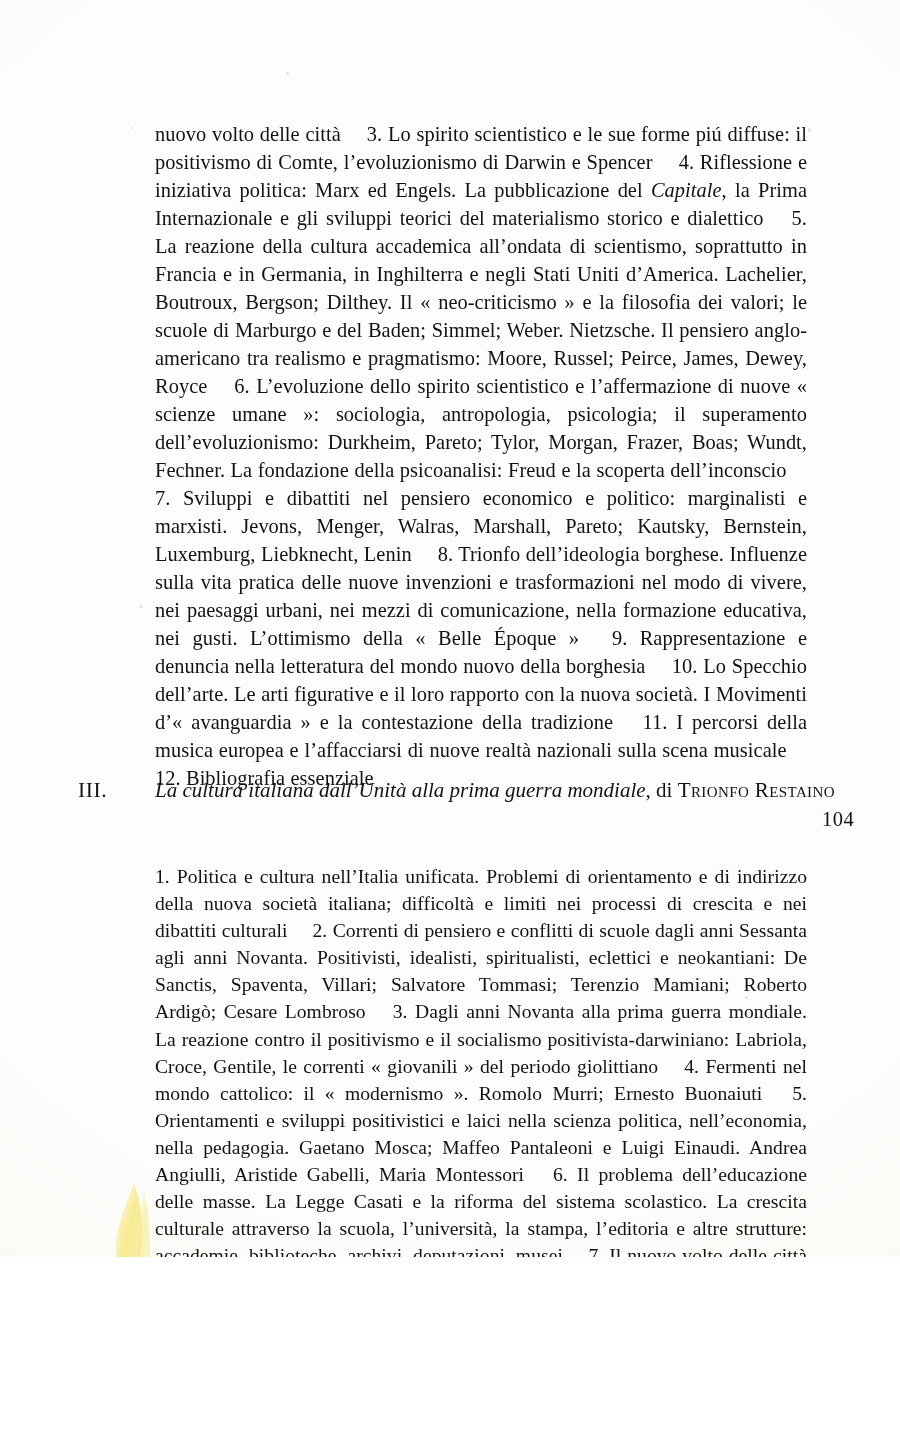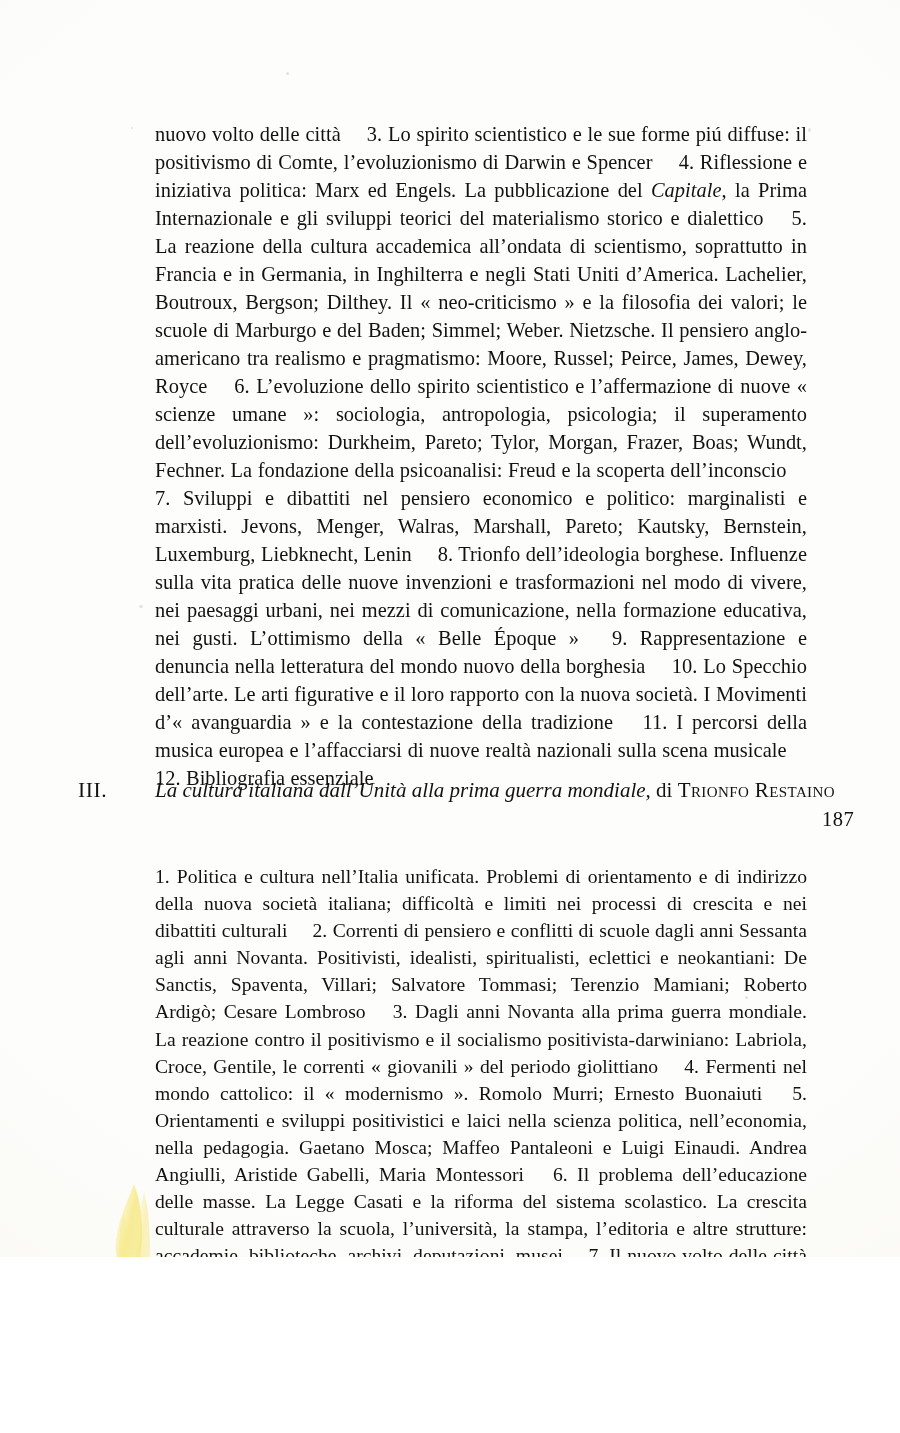--- a/index.html
+++ b/index.html
@@ -155,21 +155,21 @@
   <div class="textblock">
     <p class="para">nuovo volto delle città  3. Lo spirito scientistico e le sue forme piú diffuse: il positivismo di Comte, l’evoluzionismo di Darwin e Spencer  4. Riflessione e iniziativa politica: Marx ed Engels. La pubblicazione del <span style="font-style: italic;">Capitale</span>, la Prima Internazionale e gli sviluppi teorici del materialismo storico e dialettico  5. La reazione della cultura accademica all’ondata di scientismo, soprattutto in Francia e in Germania, in Inghilterra e negli Stati Uniti d’America. Lachelier, Boutroux, Bergson; Dilthey. Il « neo-criticismo » e la filosofia dei valori; le scuole di Marburgo e del Baden; Simmel; Weber. Nietzsche. Il pensiero anglo-americano tra realismo e pragmatismo: Moore, Russel; Peirce, James, Dewey, Royce  6. L’evoluzione dello spirito scientistico e l’affermazione di nuove « scienze umane »: sociologia, antropologia, psicologia; il superamento dell’evoluzionismo: Durkheim, Pareto; Tylor, Morgan, Frazer, Boas; Wundt, Fechner. La fondazione della psicoanalisi: Freud e la scoperta dell’inconscio  7. Sviluppi e dibattiti nel pensiero economico e politico: marginalisti e marxisti. Jevons, Menger, Walras, Marshall, Pareto; Kautsky, Bernstein, Luxemburg, Liebknecht, Lenin  8. Trionfo dell’ideologia borghese. Influenze sulla vita pratica delle nuove invenzioni e trasformazioni nel modo di vivere, nei paesaggi urbani, nei mezzi di comunicazione, nella formazione educativa, nei gusti. L’ottimismo della « Belle Époque »  9. Rappresentazione e denuncia nella letteratura del mondo nuovo della borghesia  10. Lo Specchio dell’arte. Le arti figurative e il loro rapporto con la nuova società. I Movimenti d’« avanguardia » e la contestazione della tradizione  11. I percorsi della musica europea e l’affacciarsi di nuove realtà nazionali sulla scena musicale  12. Bibliografia essenziale</p>
   </div>
 
   <div class="chapter">
     <div class="chapter-row">
       <div class="chapter-num">III.</div>
       <div class="chapter-title"><span class="ital">La cultura italiana dall’Unità alla prima guerra mondiale,</span><span> di </span><span class="smallcaps">Trionfo Restaino</span></div>
     </div>
   </div>
-  <div class="chapter-pageref">187</div>
+  <div class="chapter-pageref">104</div>
 
   <div class="textblock2">
     <p class="para">1. Politica e cultura nell’Italia unificata. Problemi di orientamento e di indirizzo della nuova società italiana; difficoltà e limiti nei processi di crescita e nei dibattiti culturali  2. Correnti di pensiero e conflitti di scuole dagli anni Sessanta agli anni Novanta. Positivisti, idealisti, spiritualisti, eclettici e neokantiani: De Sanctis, Spaventa, Villari; Salvatore Tommasi; Terenzio Mamiani; Roberto Ardigò; Cesare Lombroso  3. Dagli anni Novanta alla prima guerra mondiale. La reazione contro il positivismo e il socialismo positivista-darwiniano: Labriola, Croce, Gentile, le correnti « giovanili » del periodo giolittiano  4. Fermenti nel mondo cattolico: il « modernismo ». Romolo Murri; Ernesto Buonaiuti  5. Orientamenti e sviluppi positivistici e laici nella scienza politica, nell’economia, nella pedagogia. Gaetano Mosca; Maffeo Pantaleoni e Luigi Einaudi. Andrea Angiulli, Aristide Gabelli, Maria Montessori  6. Il problema dell’educazione delle masse. La Legge Casati e la riforma del sistema scolastico. La crescita culturale attraverso la scuola, l’università, la stampa, l’editoria e altre strutture: accademie, biblioteche, archivi, deputazioni, musei  7. Il nuovo volto delle città dell’Italia unita; trasformazioni urba-</p>
   </div>
 
   <div class="folio">636</div>
 
 </div>
 
 </body></html>

